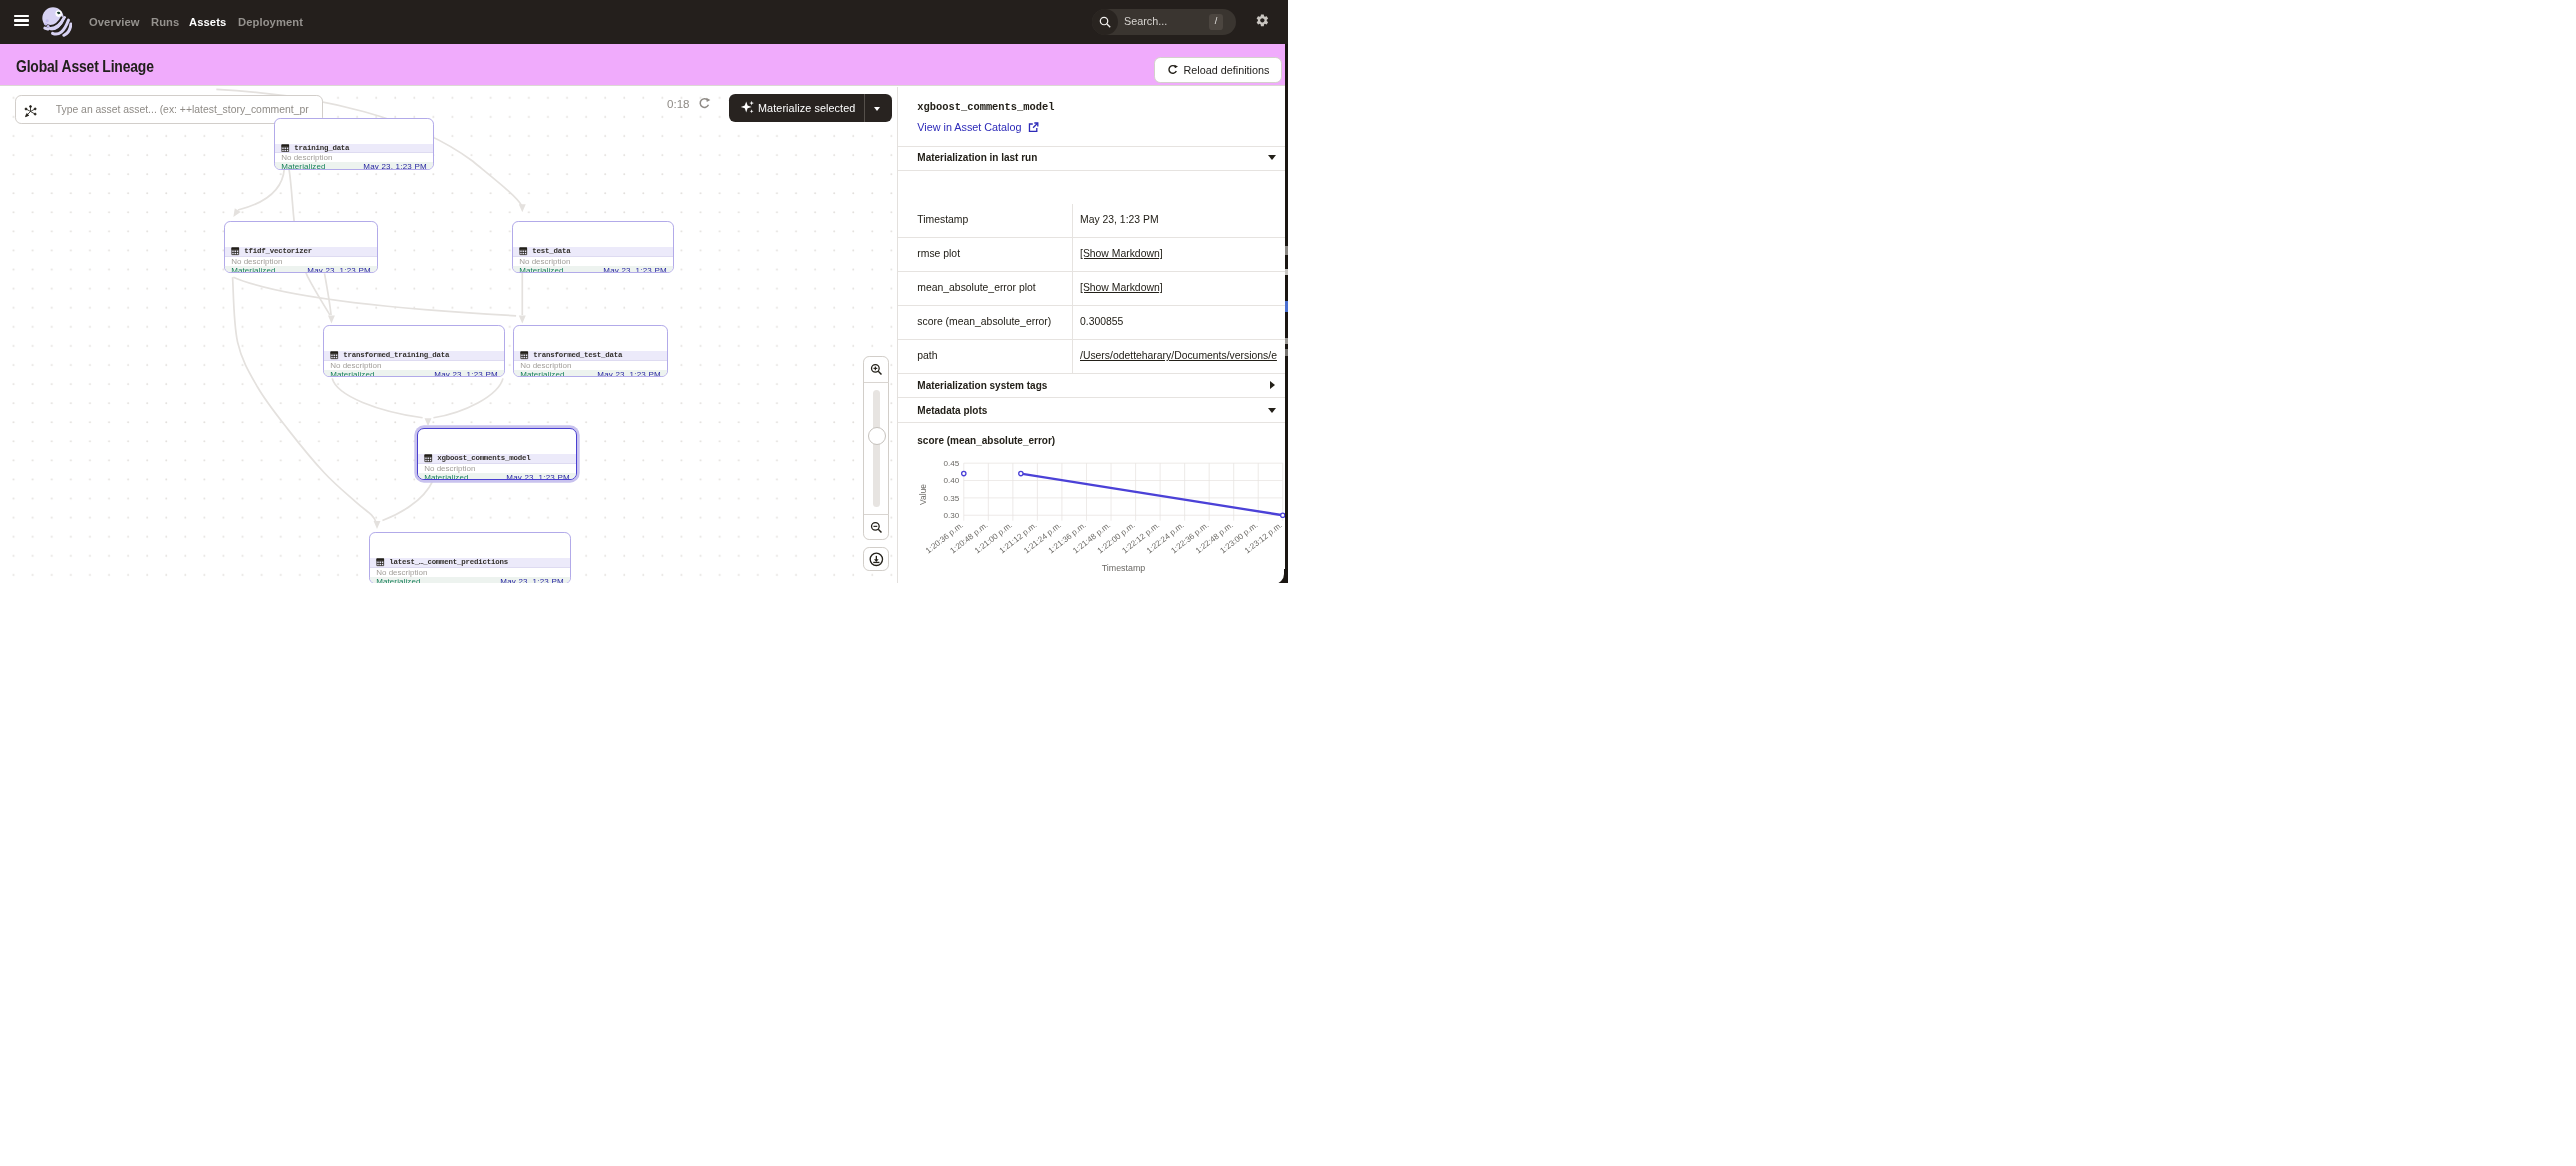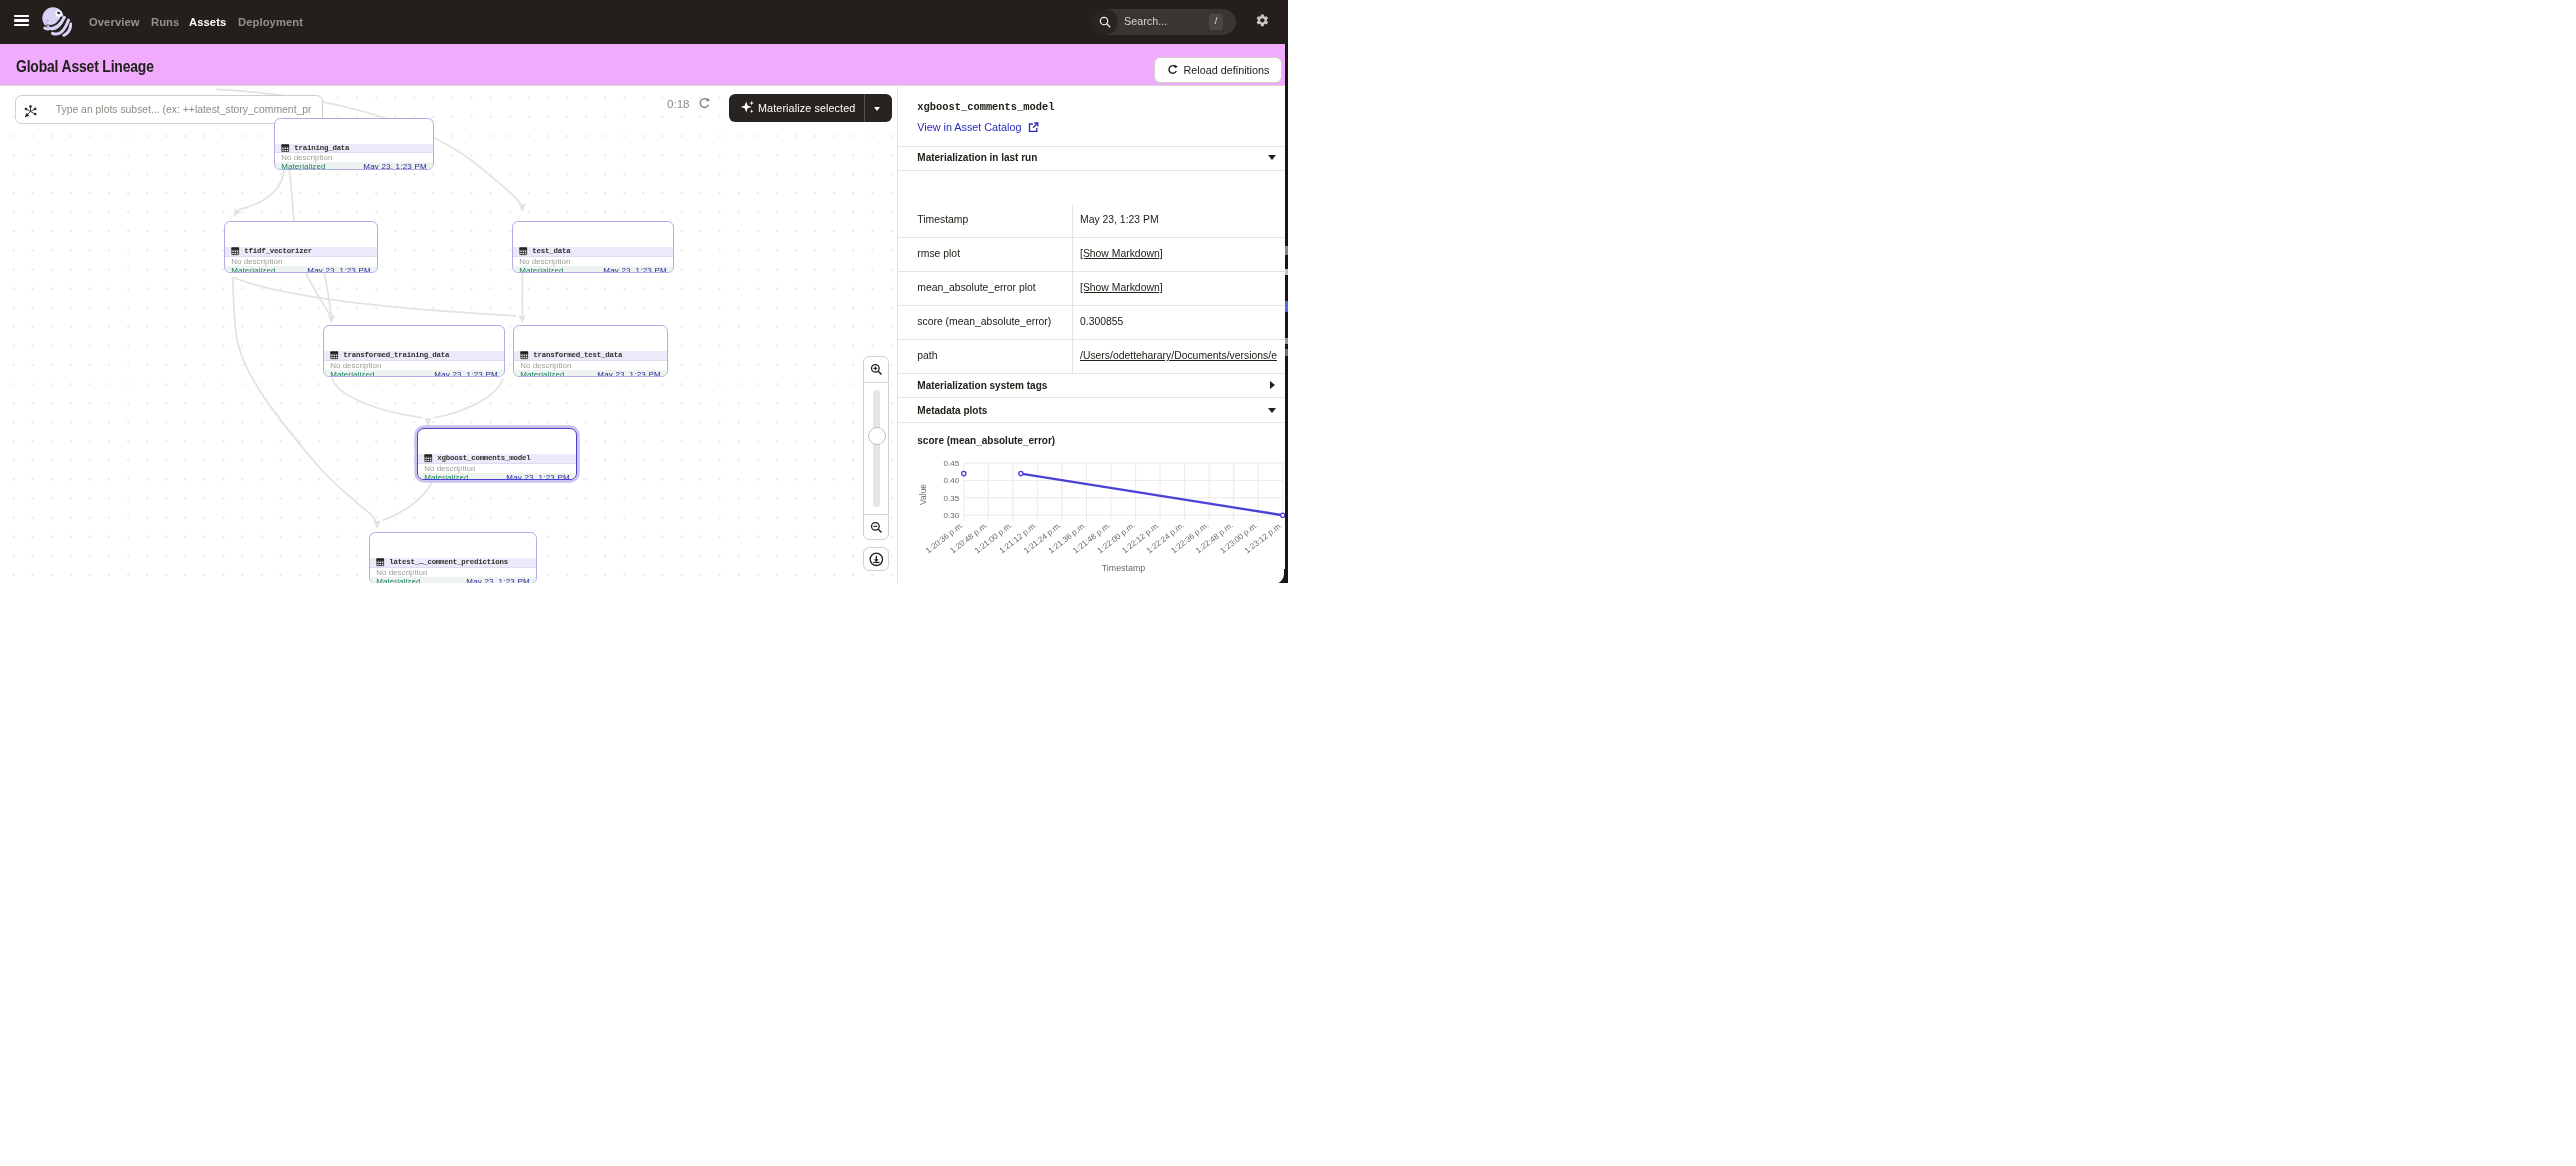--- a/index.html
+++ b/index.html
@@ -115,21 +115,21 @@
           <line x1="8.5" y1="8.5" x2="14.2" y2="5.3"></line>
             <circle cx="14.6" cy="5.1" r="1.25"></circle>
           <line x1="8.5" y1="8.5" x2="14.2" y2="11.7"></line>
             <circle cx="14.6" cy="11.9" r="1.25"></circle>
           <line x1="8.5" y1="8.5" x2="3" y2="5.4"></line>
             <circle cx="2.6" cy="5.2" r="1.25"></circle>
           <line x1="8.5" y1="8.5" x2="3.8" y2="13.2"></line>
           <polygon points="1.9,15.3 6.2,13.6 3.6,11.2"></polygon>
         </g>
       </svg>
-      <div class="ph">Type an plots subset... (ex: ++latest_story_comment_pr</div>
+      <div class="ph">Type an asset asset... (ex: ++latest_story_comment_pr</div>
     </div>
     <div id="timer">0:18</div>
     <svg width="13" height="13" viewBox="0 0 16 16" style="position:absolute;left:698px;top:10px">
       <path d="M12.9,9.6 A5.3,5.3 0 1 1 12.4,4.5" stroke="#8f8b86" stroke-width="1.9" fill="none"></path>
       <polygon points="10.2,1.0 10.8,6.0 15.2,3.6" fill="#8f8b86"></polygon>
     </svg>
     <div id="matbtn">
       <svg width="15.5" height="15.5" viewBox="0 0 20 20" style="position:absolute;left:10.8px;top:6.2px" fill="#fff">
         <path d="M8 2 L9.8 7.2 L15 9 L9.8 10.8 L8 16 L6.2 10.8 L1 9 L6.2 7.2 Z"></path>
         <path d="M15 1 L15.7 3.3 L18 4 L15.7 4.7 L15 7 L14.3 4.7 L12 4 L14.3 3.3 Z"></path>
@@ -243,21 +243,21 @@
             <path d="M1.2 1.2h9.6v9.6h-9.6z M1.2 4.4h9.6 M1.2 7.7h9.6 M4.4 4.4v6.4 M7.7 4.4v6.4" stroke="#232019" stroke-width="1.1" fill="none"></path>
           </svg>
           <span>xgboost_comments_model</span>
         </div>
       <div class="nd">No description</div>
       <div class="nf">
           <span class="mat">Materialized</span>
           <span class="dt">May 23, 1:23 PM</span>
         </div>
     </div>
-    <div class="node" style="left:369px; top:445px; width:168px;">
+    <div class="node" style="left:369px; top:445px; width:202px;">
       <div class="nh">
           <svg class="gi" width="8.5" height="8.5" viewBox="0 0 12 12">
             <rect x="0.7" y="0.7" width="10.6" height="3.3" fill="#232019"></rect>
             <path d="M1.2 1.2h9.6v9.6h-9.6z M1.2 4.4h9.6 M1.2 7.7h9.6 M4.4 4.4v6.4 M7.7 4.4v6.4" stroke="#232019" stroke-width="1.1" fill="none"></path>
           </svg>
           <span>latest_…_comment_predictions</span>
         </div>
       <div class="nd">No description</div>
       <div class="nf">
           <span class="mat">Materialized</span>

